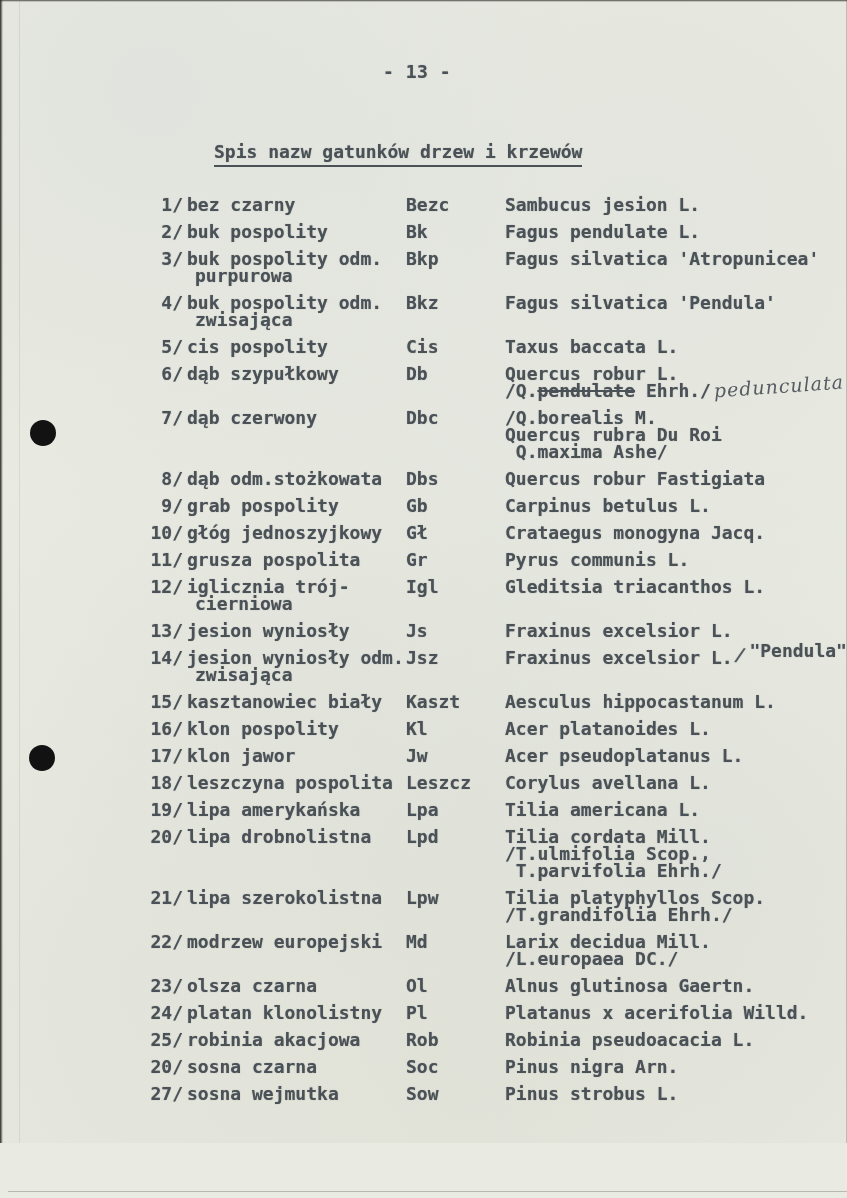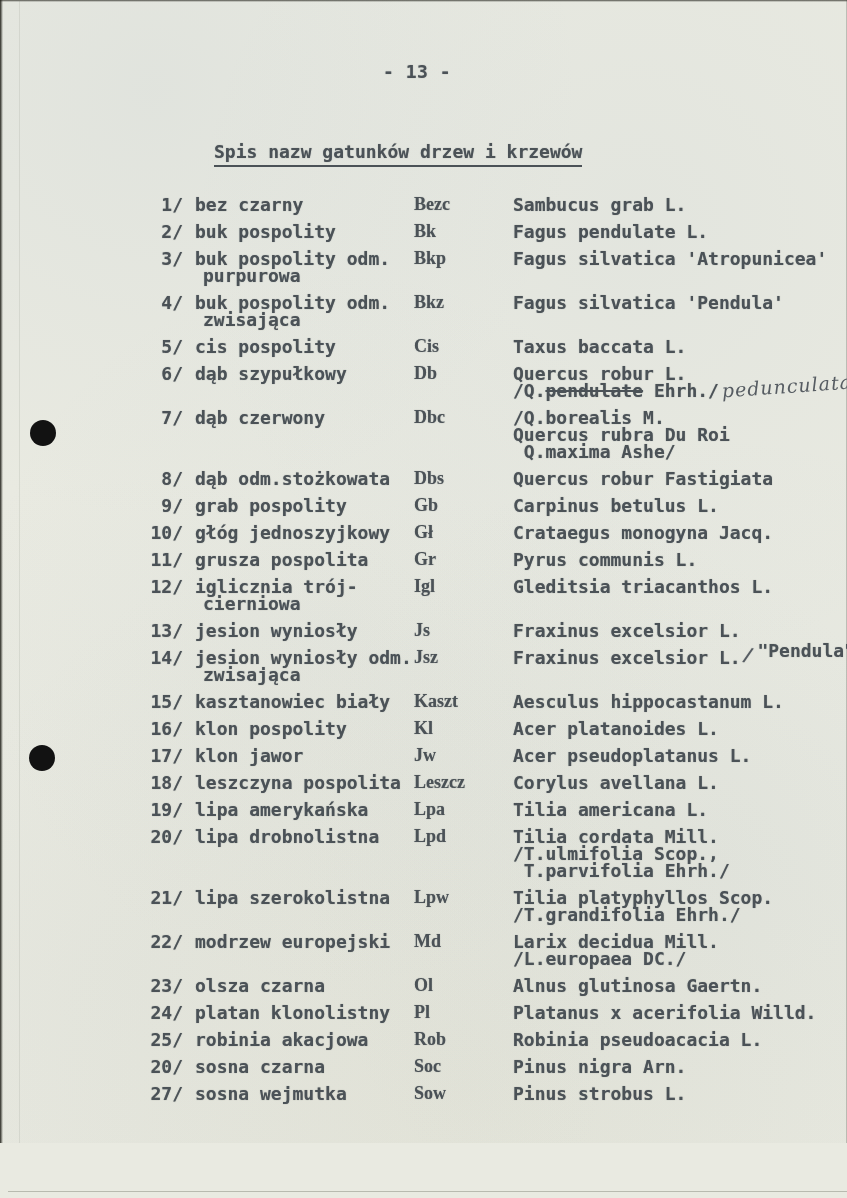--- a/index.html
+++ b/index.html
@@ -37,24 +37,24 @@
     text-shadow:0 0 1px rgba(75,82,88,0.55);
   }
   .page-number{position:absolute;top:61px;left:383px;letter-spacing:0.5px;}
   .doc-title{
     position:absolute;top:141px;left:214px;
     border-bottom:2px solid #4b5257;padding-bottom:3px;
   }
   .species-list{position:absolute;top:196px;left:150px;width:697px;}
   .row{display:flex;align-items:flex-start;margin-bottom:10px;line-height:17px;}
   .num{width:33px;text-align:right;white-space:pre;flex:none;}
-  .name{width:219px;margin-left:12px;flex:none;}
+  .name{width:219px;margin-left:4px;flex:none;}
   .name-line{white-space:pre;}
   .name-line.indent{padding-left:8px;}
-  .code{width:99px;flex:none;font-family:Liberation Serif, serif;}
+  .code{width:99px;flex:none;}
   .latin{flex:1;min-width:0;}
   .latin-line{white-space:pre;}
   .strike{text-decoration:line-through;text-decoration-thickness:2px;}
   .handwritten{
     display:inline-block;
     font-family:"DejaVu Serif","Liberation Serif",serif;
     font-style:italic;font-weight:normal;
     font-size:19px;letter-spacing:1px;color:#565c62;
     transform:rotate(-4deg) translateY(-4px);
     text-shadow:none;margin-left:3px;
@@ -82,21 +82,21 @@
   <div class="typed doc-title">Spis nazw gatunków drzew i krzewów</div>
 
   <div class="typed species-list">
       <div class="row">
         <div class="num">1/</div>
         <div class="name">
           <div class="name-line">bez czarny</div>
         </div>
         <div class="code">Bezc</div>
         <div class="latin">
-          <div class="latin-line">Sambucus grab L.</div>
+          <div class="latin-line">Sambucus jesion L.</div>
         </div>
       </div>
       <div class="row">
         <div class="num">2/</div>
         <div class="name">
           <div class="name-line">buk pospolity</div>
         </div>
         <div class="code">Bk</div>
         <div class="latin">
           <div class="latin-line">Fagus pendulate L.</div>

